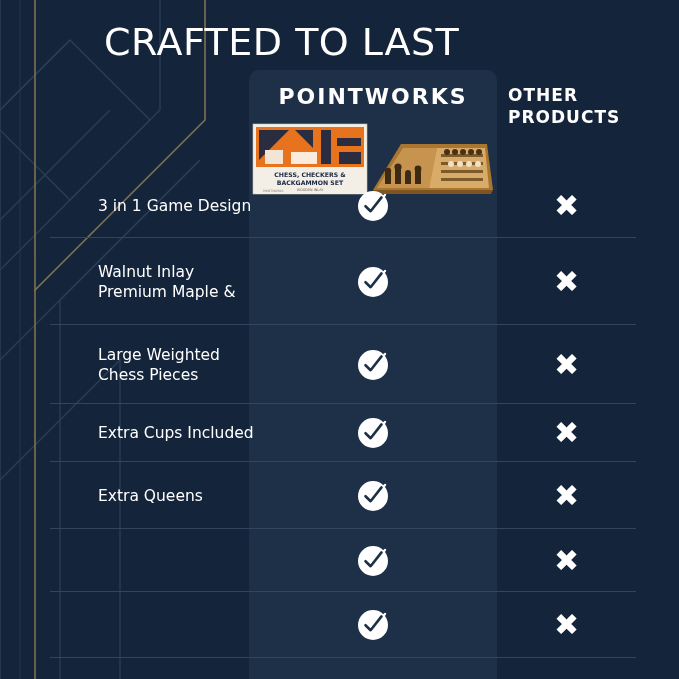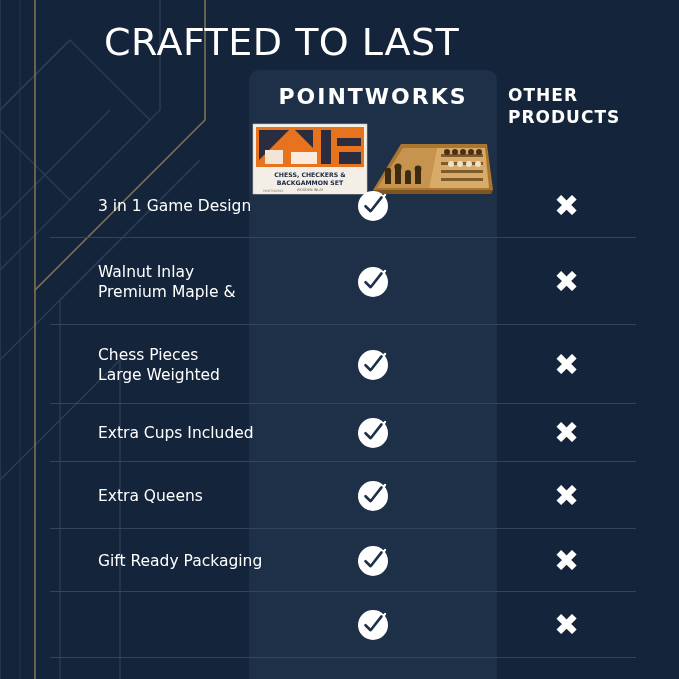--- a/index.html
+++ b/index.html
@@ -283,22 +283,22 @@
             </svg>
           </span>
         </div>
         <div class="x-cell">
           <span class="x-mark">✖</span>
         </div>
         <div class="row-divider"></div>
       </div>
       <div class="row" style="top: 325px; height: 79px;">
         <div class="row-label">
+          <div>Large Weighted</div>
           <div>Chess Pieces</div>
-          <div>Large Weighted</div>
         </div>
         <div class="check-cell">
           <span class="check-mark">
             <svg width="34" height="34" viewBox="0 0 34 34">
               <circle cx="17" cy="17" r="15" fill="#ffffff"></circle>
               <path d="M9.5 17.2 L14.6 22.2 L29 6" fill="none" stroke="#ffffff" stroke-width="2.4" stroke-linecap="round" stroke-linejoin="round"></path>
               <path d="M9.5 17.2 L14.6 22.2 L25.5 8.4" fill="none" stroke="#1d3048" stroke-width="2.6" stroke-linecap="round" stroke-linejoin="round"></path>
             </svg>
           </span>
         </div>
@@ -337,23 +337,20 @@
               <path d="M9.5 17.2 L14.6 22.2 L25.5 8.4" fill="none" stroke="#1d3048" stroke-width="2.6" stroke-linecap="round" stroke-linejoin="round"></path>
             </svg>
           </span>
         </div>
         <div class="x-cell">
           <span class="x-mark">✖</span>
         </div>
         <div class="row-divider"></div>
       </div>
       <div class="row" style="top: 529px; height: 63px;">
-        <div class="row-label">
-          <div>Gift Ready Packaging</div>
-        </div>
         <div class="check-cell">
           <span class="check-mark">
             <svg width="34" height="34" viewBox="0 0 34 34">
               <circle cx="17" cy="17" r="15" fill="#ffffff"></circle>
               <path d="M9.5 17.2 L14.6 22.2 L29 6" fill="none" stroke="#ffffff" stroke-width="2.4" stroke-linecap="round" stroke-linejoin="round"></path>
               <path d="M9.5 17.2 L14.6 22.2 L25.5 8.4" fill="none" stroke="#1d3048" stroke-width="2.6" stroke-linecap="round" stroke-linejoin="round"></path>
             </svg>
           </span>
         </div>
         <div class="x-cell">

